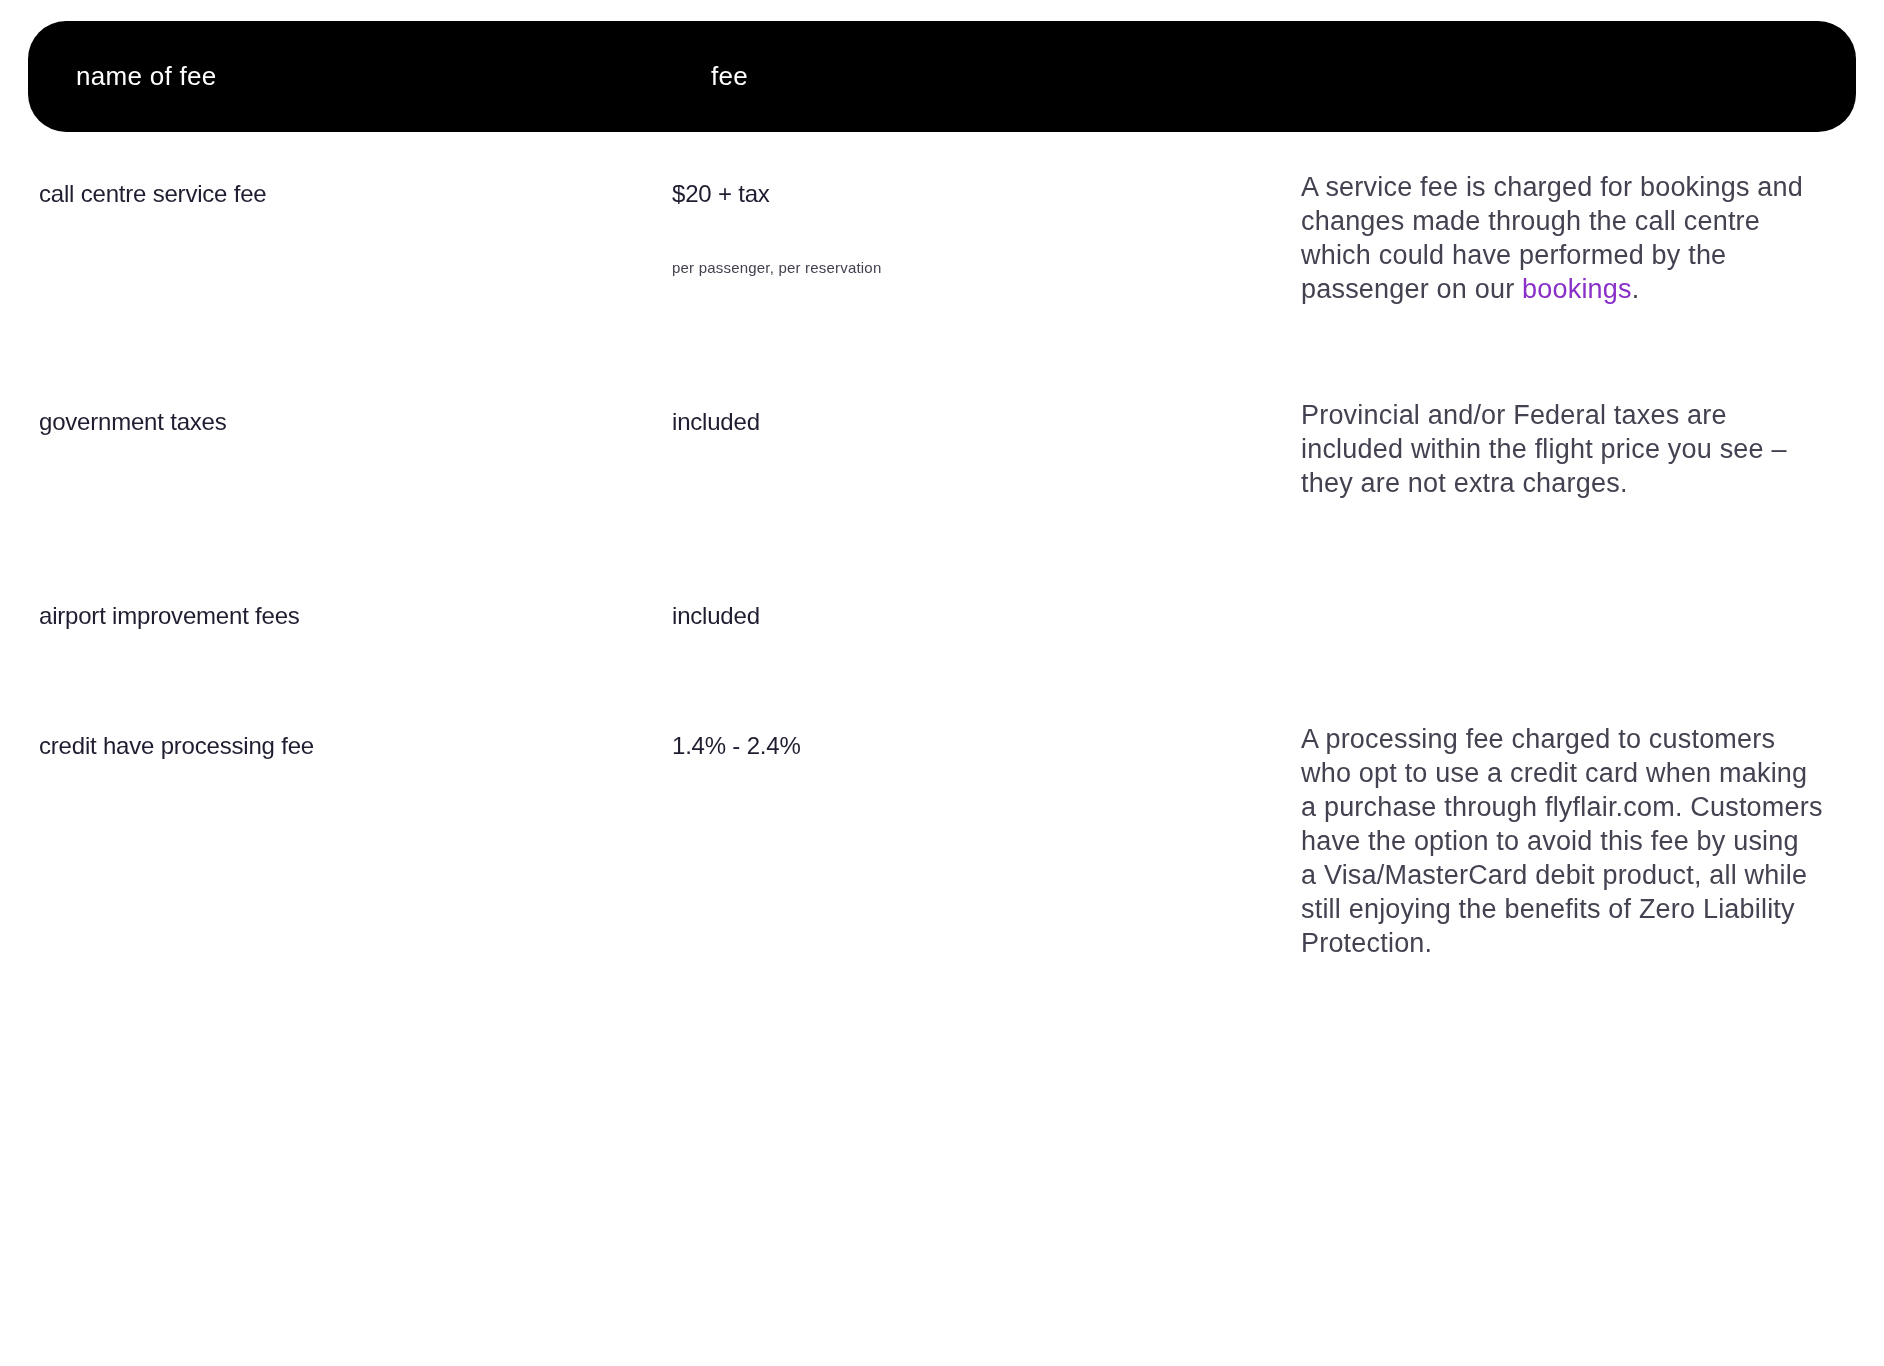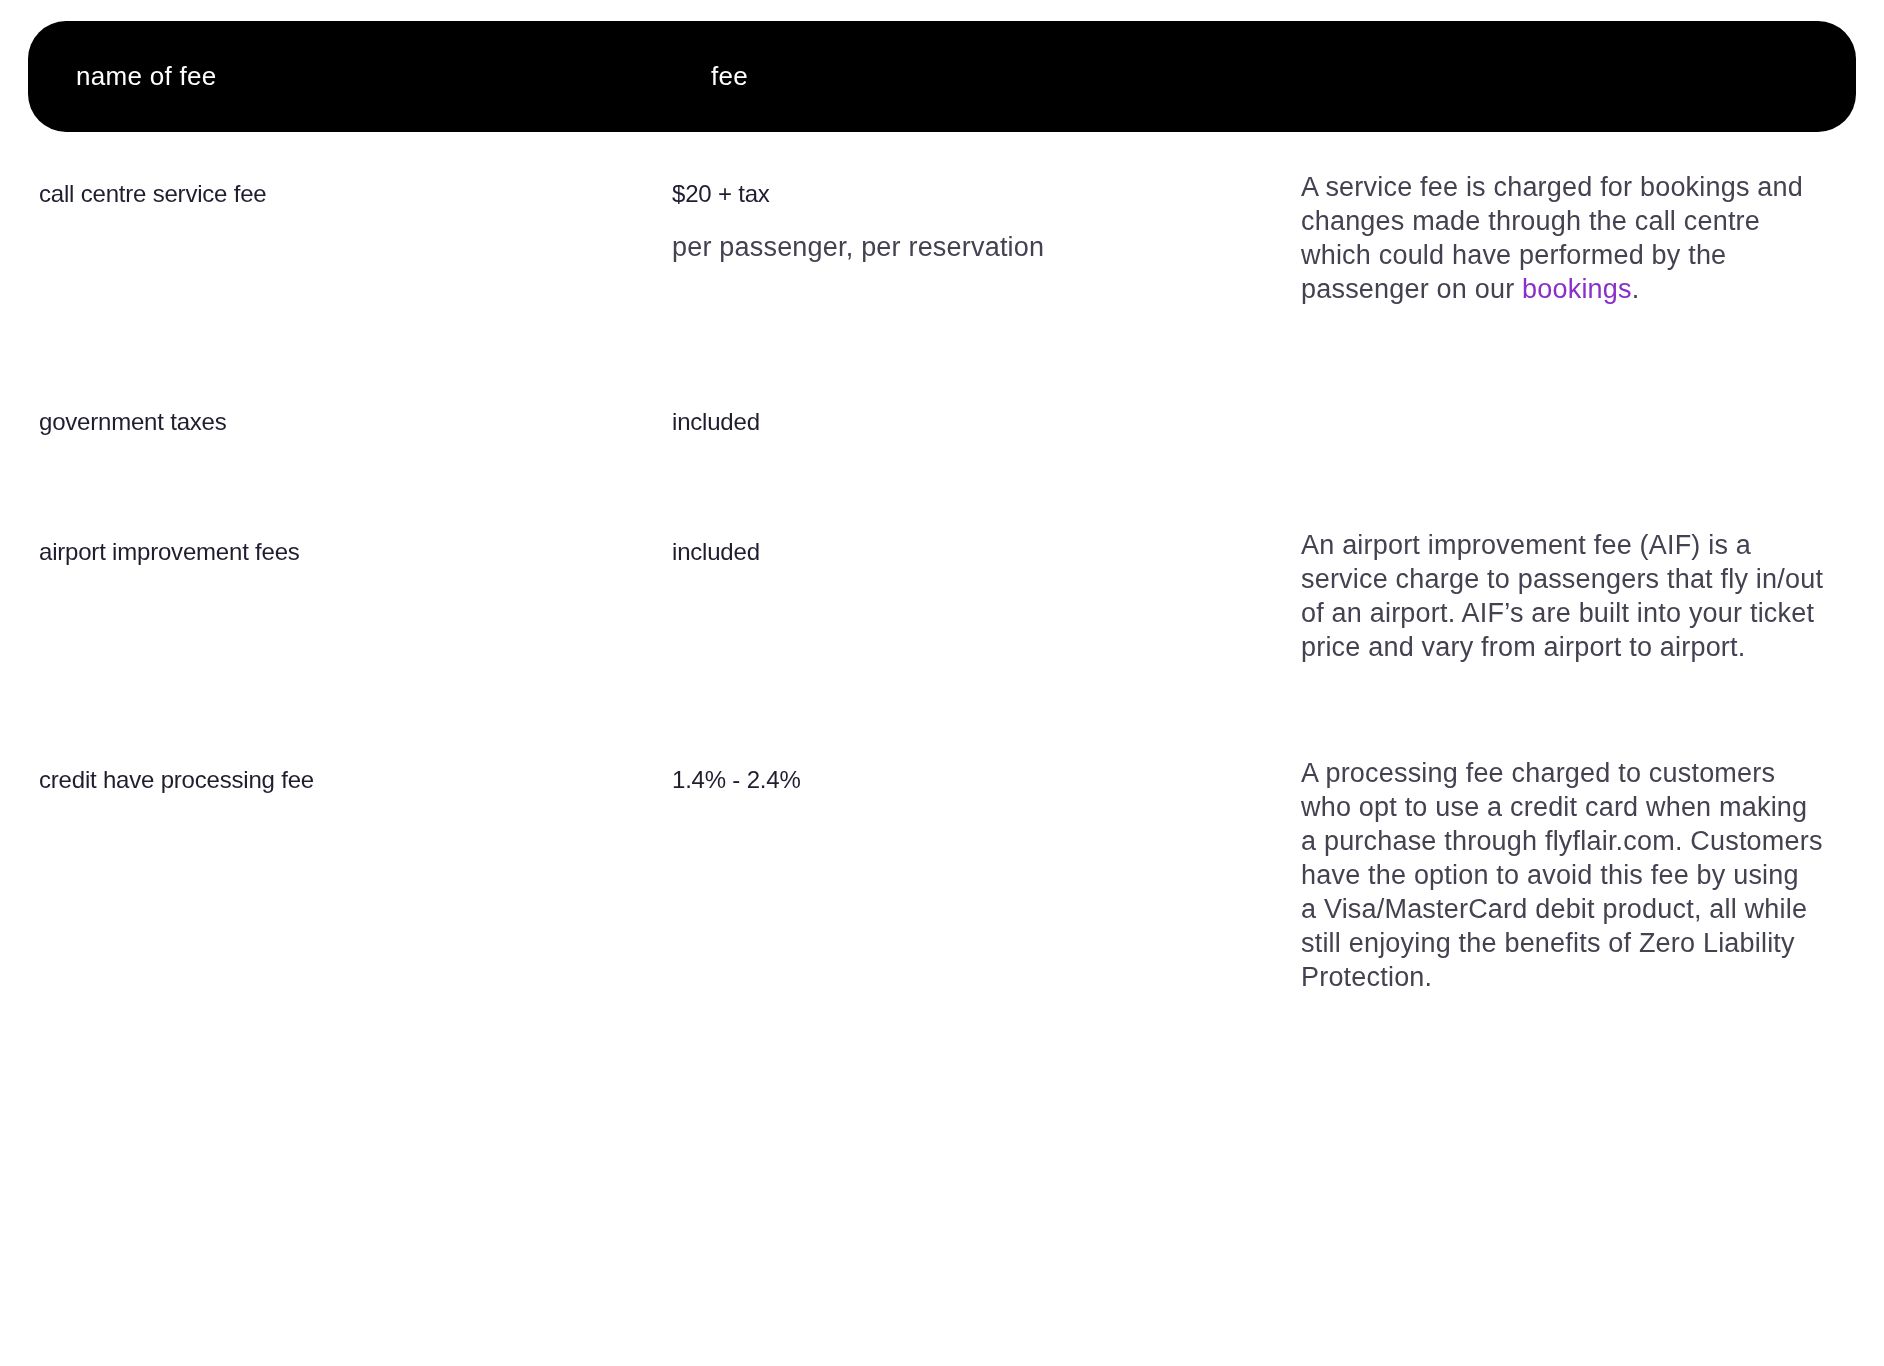--- a/index.html
+++ b/index.html
@@ -31,24 +31,24 @@
     margin-bottom: 102px;
   }
   .row:first-child { margin-top: 48px; }
   .fee-name, .fee-value {
     font-size: 24px;
     font-weight: 400;
     color: var(--title-text, #211d30);
     letter-spacing: -0.2px;
   }
   .fee-note {
-    font-size: 27px;
+    font-size: 15px;
     font-weight: 400;
     color: var(--body-text, #454150);
-    margin-top: 24px;
+    margin-top: 51px;
     letter-spacing: 0.2px;
   }
   .desc {
     font-size: 27px;
     font-weight: 400;
     line-height: 34px;
     color: var(--body-text, #454150);
     white-space: pre-line;
     margin-top: -10px;
     letter-spacing: 0.2px;
@@ -79,31 +79,30 @@
 changes made through the call centre
 which could have performed by the
 passenger on our </span><a class="link">bookings</a><span>.</span></div>
   </div>
 
   <div class="row">
     <div class="fee-name">government taxes</div>
     <div class="fee-cell">
       <div class="fee-value">included</div>
     </div>
+    <div class="desc">Provincial and/or Federal taxes are
+included within the flight price you see –
+they are not extra charges.</div>
   </div>
 
   <div class="row">
     <div class="fee-name">airport improvement fees</div>
     <div class="fee-cell">
       <div class="fee-value">included</div>
     </div>
-    <div class="desc">An airport improvement fee (AIF) is a
-service charge to passengers that fly in/out
-of an airport. AIF’s are built into your ticket
-price and vary from airport to airport.</div>
   </div>
 
   <div class="row">
     <div class="fee-name">credit have processing fee</div>
     <div class="fee-cell">
       <div class="fee-value">1.4% - 2.4%</div>
     </div>
     <div class="desc">A processing fee charged to customers
 who opt to use a credit card when making
 a purchase through flyflair.com. Customers

